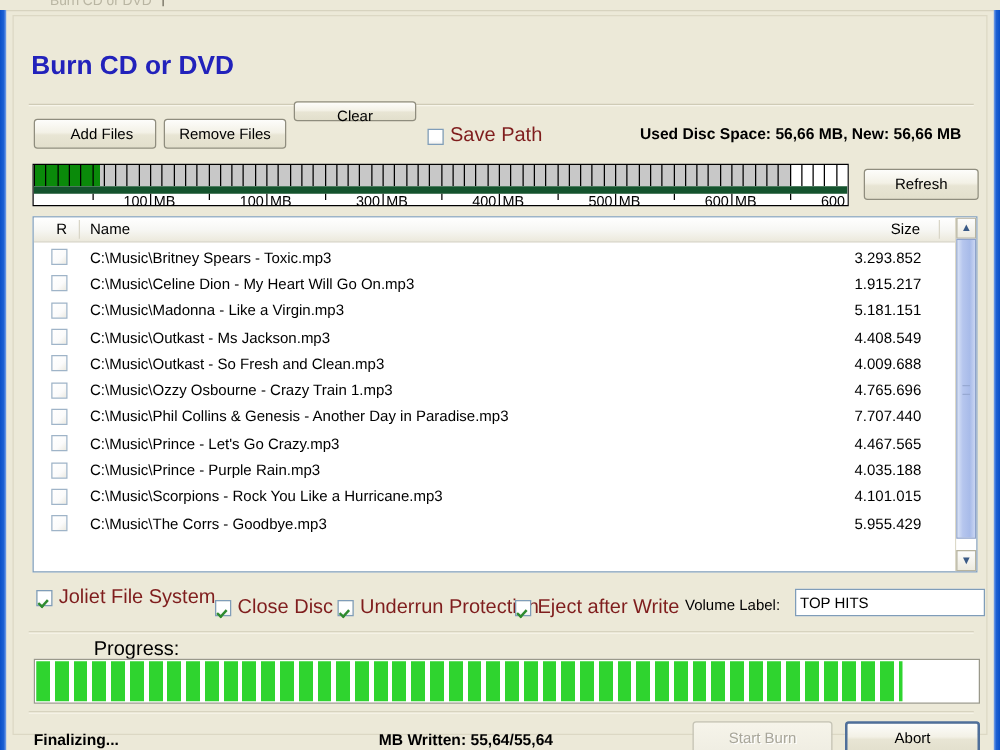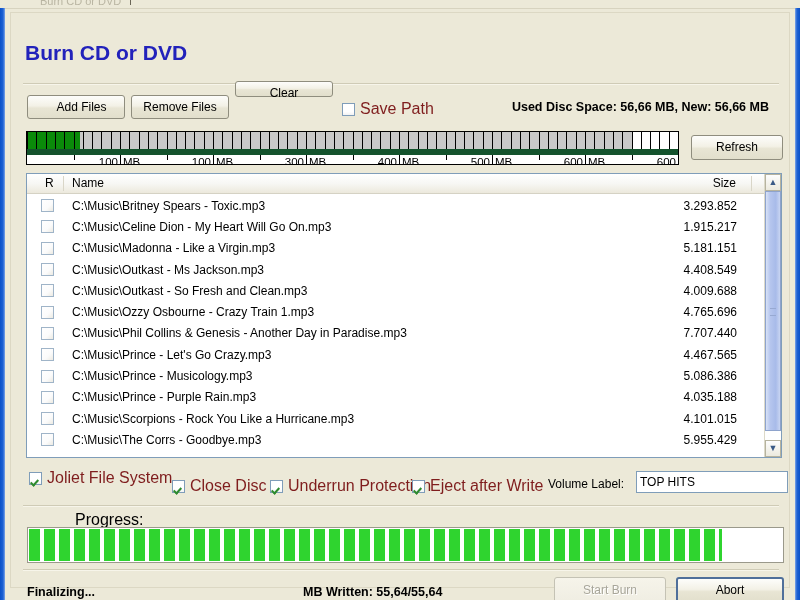--- a/index.html
+++ b/index.html
@@ -589,25 +589,20 @@
             <div class="row-name">C:\Music\Phil Collins &amp; Genesis - Another Day in Paradise.mp3</div>
             <div class="row-size">7.707.440</div>
           </div>
           <div class="row">
             <div class="row-cb"></div>
             <div class="row-name">C:\Music\Prince - Let's Go Crazy.mp3</div>
             <div class="row-size">4.467.565</div>
           </div>
           <div class="row">
             <div class="row-cb"></div>
-            <div class="row-name">C:\Music\Prince - Musicology.mp3</div>
-            <div class="row-size">5.086.386</div>
-          </div>
-          <div class="row">
-            <div class="row-cb"></div>
             <div class="row-name">C:\Music\Prince - Purple Rain.mp3</div>
             <div class="row-size">4.035.188</div>
           </div>
           <div class="row">
             <div class="row-cb"></div>
             <div class="row-name">C:\Music\Scorpions - Rock You Like a Hurricane.mp3</div>
             <div class="row-size">4.101.015</div>
           </div>
           <div class="row">
             <div class="row-cb"></div>

